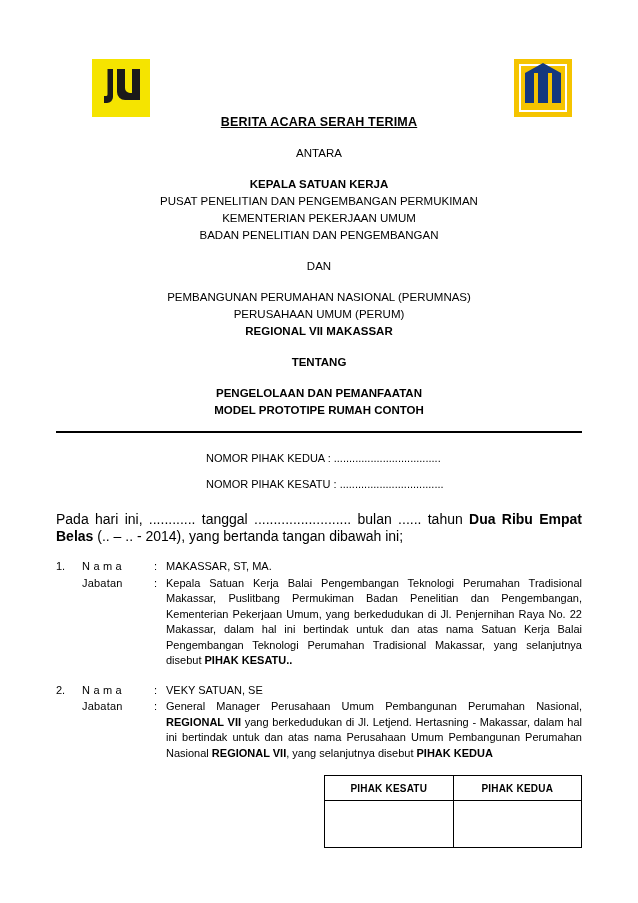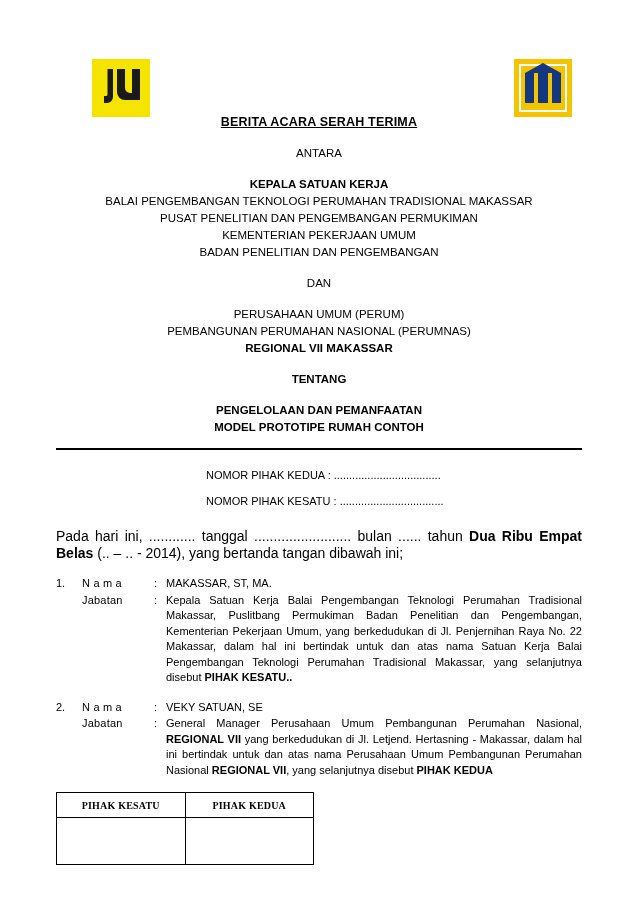--- a/index.html
+++ b/index.html
@@ -133,21 +133,21 @@
     flex: 1 1 auto;
     text-align: justify;
   }
   .col-val b { font-weight: bold; }
   .sub-row { margin-top: 1px; }
 
   
   .sign-wrap {
     margin-top: 14px;
     display: flex;
-    font-family: Liberation Serif, serif;
+    justify-content: flex-end;
   }
   table.sign {
     border-collapse: collapse;
     width: 258px;
     table-layout: fixed;
   }
   table.sign th {
     border: 1px solid #000;
     font-size: 10px;
     font-weight: bold;
@@ -187,29 +187,28 @@
       </svg>
     </div>
   </div>
 
   <div class="title-block">
     <div class="t-main">BERITA ACARA SERAH TERIMA</div>
     <div class="t-gap-sm"></div>
     <div class="t-plain">ANTARA</div>
     <div class="t-gap-sm"></div>
     <div class="t-bold">KEPALA SATUAN KERJA</div>
-    <div class="t-caps">BALAI PENGEMBANGAN TEKNOLOGI PERUMAHAN TRADISIONAL  MAKASSAR</div>
     <div class="t-caps">PUSAT PENELITIAN  DAN PENGEMBANGAN PERMUKIMAN</div>
     <div class="t-caps">KEMENTERIAN PEKERJAAN UMUM</div>
     <div class="t-caps">BADAN PENELITIAN DAN PENGEMBANGAN</div>
     <div class="t-gap-sm"></div>
     <div class="t-plain">DAN</div>
     <div class="t-gap-sm"></div>
+    <div class="t-caps">PEMBANGUNAN PERUMAHAN NASIONAL (PERUMNAS)</div>
     <div class="t-caps">PERUSAHAAN UMUM (PERUM)</div>
-    <div class="t-caps">PEMBANGUNAN PERUMAHAN NASIONAL (PERUMNAS)</div>
     <div class="t-bold">REGIONAL  VII MAKASSAR</div>
     <div class="t-gap-sm"></div>
     <div class="t-bold">TENTANG</div>
     <div class="t-gap-sm"></div>
     <div class="t-bold">PENGELOLAAN DAN PEMANFAATAN</div>
     <div class="t-bold">MODEL PROTOTIPE RUMAH CONTOH</div>
   </div>
 
   <hr class="divider">
 

